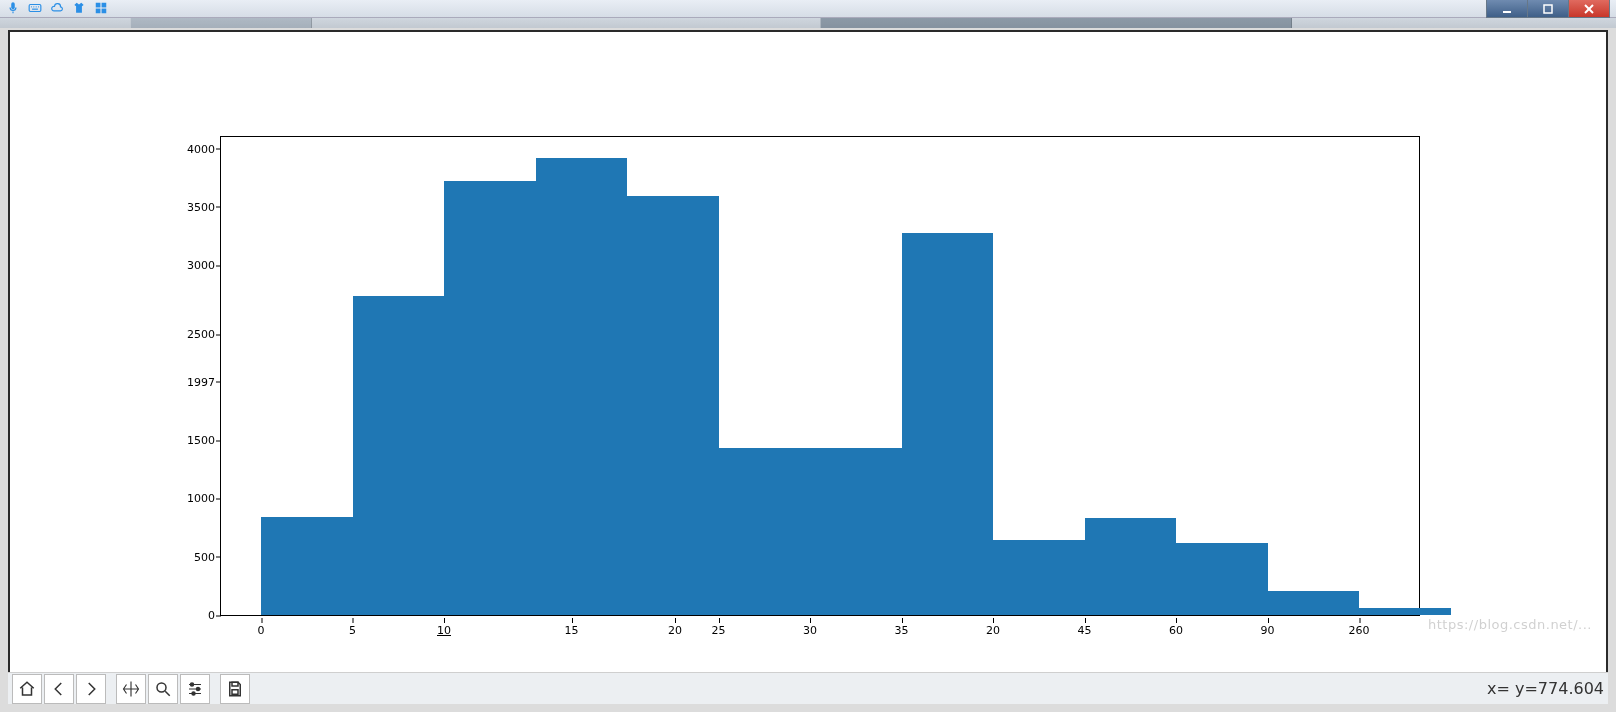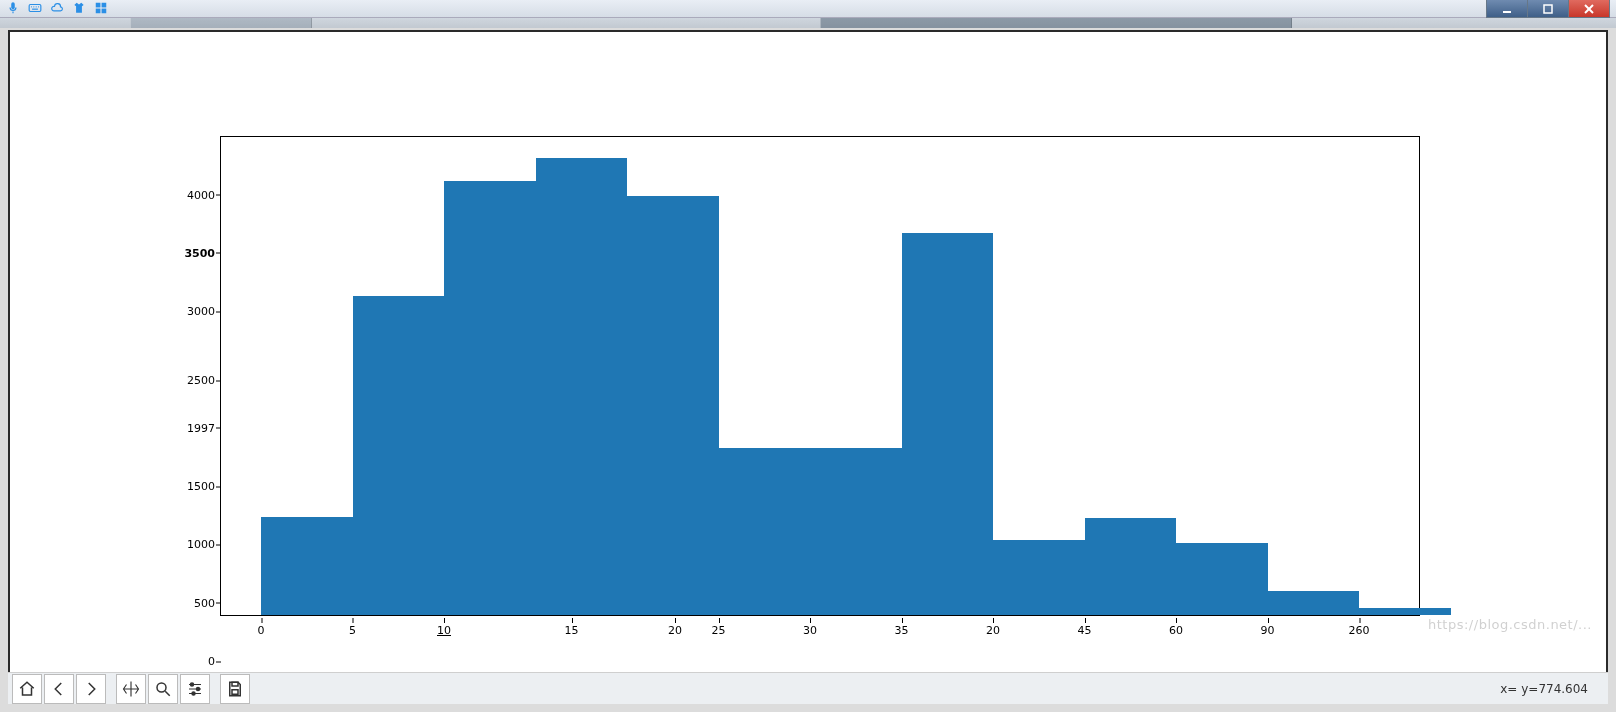--- a/index.html
+++ b/index.html
@@ -105,21 +105,20 @@
     background: #1f77b4;
   }
   .ytick {
     position: absolute;
     left: -50px;
     width: 44px;
     text-align: right;
     font-size: 11px;
     color: #000;
     transform: translateY(-50%);
-    margin-top: 46px;
   }
   .ytick::after {
     content: "";
     position: absolute;
     right: -6px;
     top: 50%;
     width: 5px;
     height: 1px;
     background: #000;
   }
@@ -163,22 +162,22 @@
     display: flex;
     align-items: center;
     justify-content: center;
   }
   .toolbar .sep {
     width: 8px;
   }
   .toolbar svg { width: 18px; height: 18px; stroke: #333; fill: none; stroke-width: 2; }
   .coords {
     margin-left: auto;
-    margin-right: 20px;
-    font-size: 12px;
+    margin-right: 4px;
+    font-size: 16px;
     color: #333;
   }
   .watermark {
     position: absolute;
     right: 14px;
     bottom: 40px;
     font-size: 13px;
     color: rgba(120,120,120,0.35);
     letter-spacing: 0.5px;
   }
@@ -268,21 +267,21 @@
           <div class="bar" style="left: 1138px; width: 91.5px; height: 6.99512px;"></div>
         </div>
       <div id="yticks">
           <div class="ytick" style="top: 478px;">0</div>
           <div class="ytick" style="top: 419.707px;">500</div>
           <div class="ytick" style="top: 361.415px;">1000</div>
           <div class="ytick" style="top: 303.122px;">1500</div>
           <div class="ytick" style="top: 244.829px;">1997</div>
           <div class="ytick" style="top: 197px;">2500</div>
           <div class="ytick" style="top: 128.244px;">3000</div>
-          <div class="ytick" style="top: 69.9512px; font-weight: bold;">3500</div>
+          <div class="ytick" style="top: 69.9512px;">3500</div>
           <div class="ytick" style="top: 11.6585px;">4000</div>
         </div>
       <div id="xticks">
           <div class="xtick" style="left: 40px;">0</div>
           <div class="xtick" style="left: 131.5px;">5</div>
           <div class="xtick" style="left: 223px; text-decoration: underline;">10</div>
           <div class="xtick" style="left: 314.5px; margin-left: 36px;">15</div>
           <div class="xtick" style="left: 406px; margin-left: 48px;">20</div>
           <div class="xtick" style="left: 497.5px;">25</div>
           <div class="xtick" style="left: 589px;">30</div>

